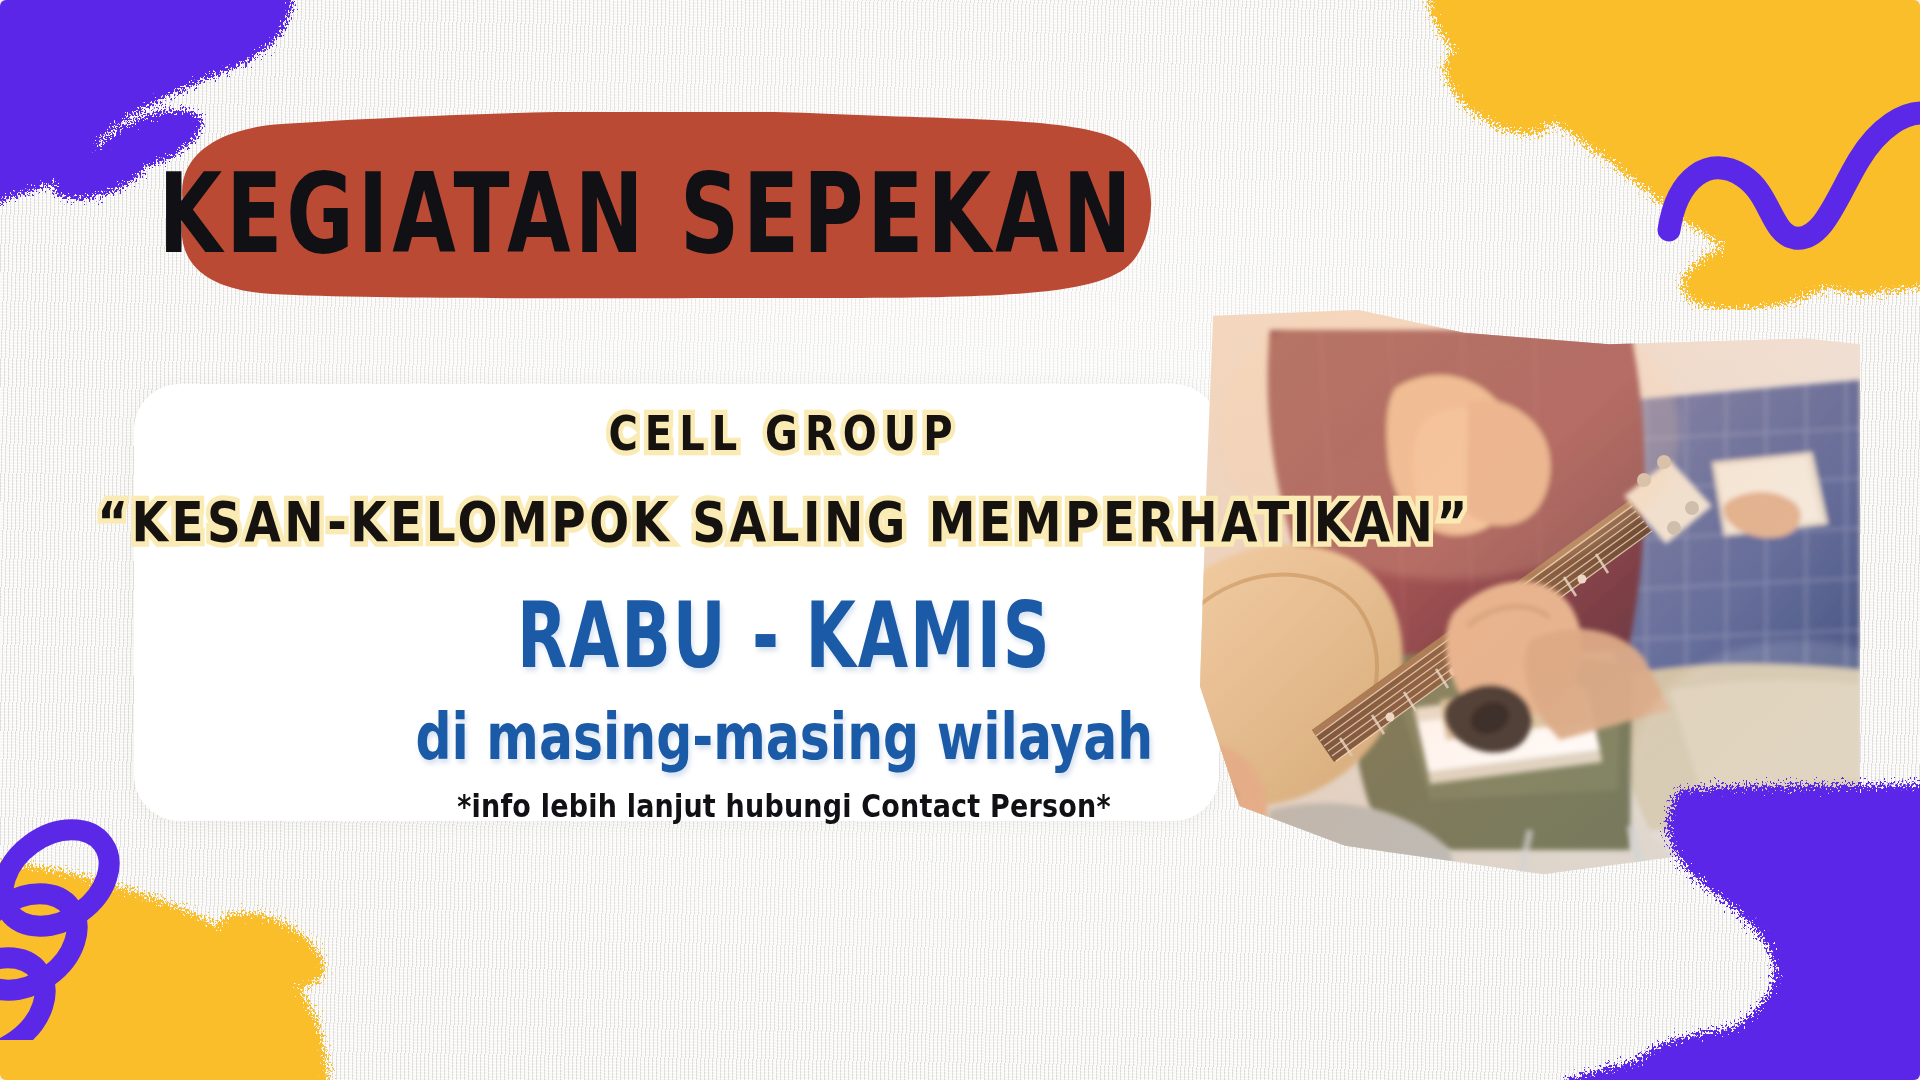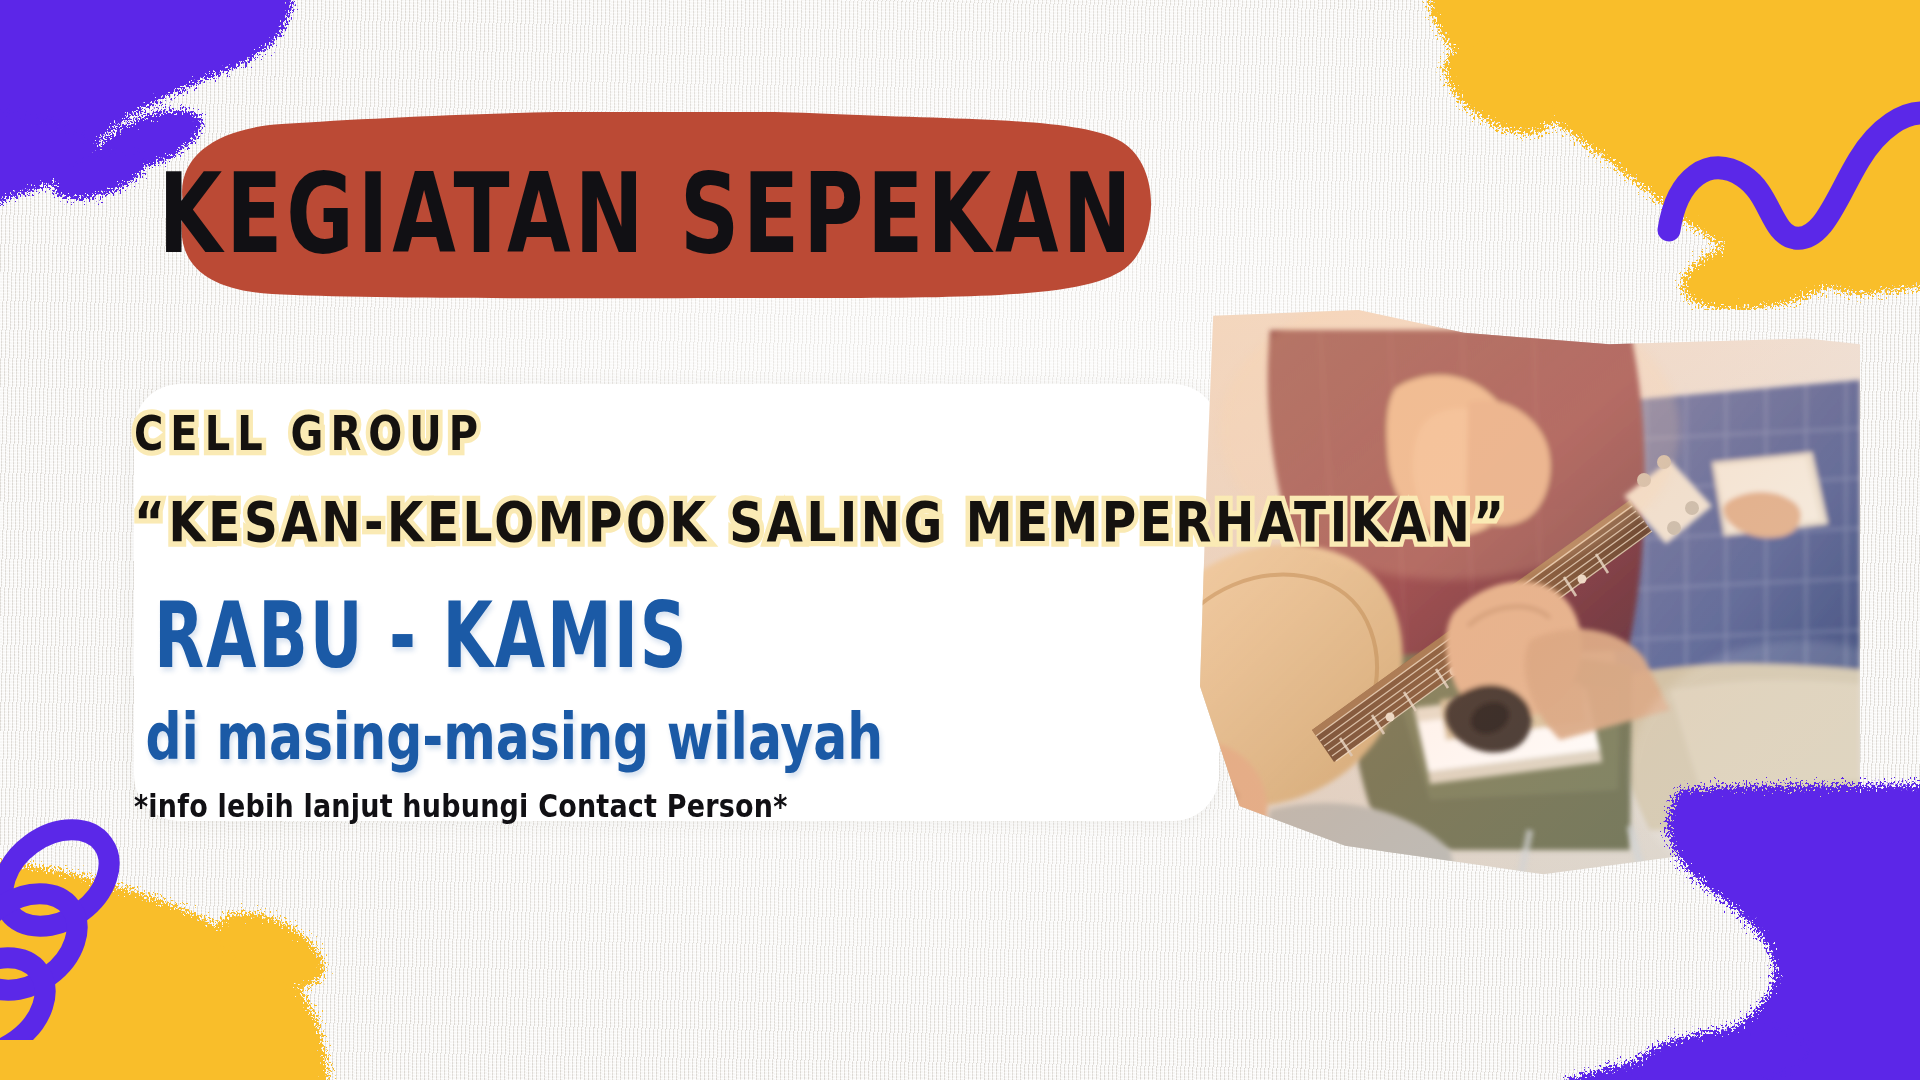--- a/index.html
+++ b/index.html
@@ -5,20 +5,21 @@
 <style>
   html,body{margin:0;padding:0;}
   body{
     width:1920px;height:1080px;overflow:hidden;
     font-family:"DejaVu Sans", sans-serif;
     background:#f4f2ef;
   }
   #poster{
     position:relative;width:1920px;height:1080px;overflow:hidden;
     background:#fca5a5;
+    border-radius:6px;
   }
   
   .paper{
     position:absolute;inset:0;
     background-color:#f5f3f0;
     background-image:
       repeating-linear-gradient(92deg, rgba(255,255,255,.85) 0px, rgba(255,255,255,.85) 1px, rgba(205,200,193,.32) 1px, rgba(205,200,193,.32) 2px, rgba(255,255,255,.7) 2px, rgba(255,255,255,.7) 4px),
       repeating-linear-gradient(3deg, rgba(255,255,255,.6) 0px, rgba(255,255,255,.6) 1px, rgba(198,193,186,.26) 1px, rgba(198,193,186,.26) 3px),
       repeating-linear-gradient(47deg, rgba(160,154,146,.10) 0px, rgba(160,154,146,.10) 1px, rgba(255,255,255,0) 1px, rgba(255,255,255,0) 5px),
       repeating-linear-gradient(133deg, rgba(170,164,156,.09) 0px, rgba(170,164,156,.09) 1px, rgba(255,255,255,0) 1px, rgba(255,255,255,0) 6px);
@@ -50,21 +51,21 @@
   
   #white-card{
     position:absolute;left:134px;top:384px;width:1085px;height:437px;
     background:#ffffff;border-radius:46px;z-index:4;
     box-shadow:0 2px 18px rgba(120,110,100,.07);
   }
 
   
   #text-block{
     position:absolute;left:134px;top:384px;width:1300px;height:437px;
-    z-index:8;display:flex;flex-direction:column;align-items:flex-start;
+    z-index:8;display:flex;flex-direction:column;align-items:center;
     justify-content:flex-start;padding-top:22px;box-sizing:border-box;
   }
   .ln{white-space:nowrap;text-align:center;font-family:"DejaVu Sans",sans-serif;}
 
   
   .cream{
     color:#15120f;font-weight:700;
     -webkit-text-stroke:9px #faeab4;
     paint-order:stroke fill;
     text-shadow:0 2px 0 rgba(250,234,180,.9);

